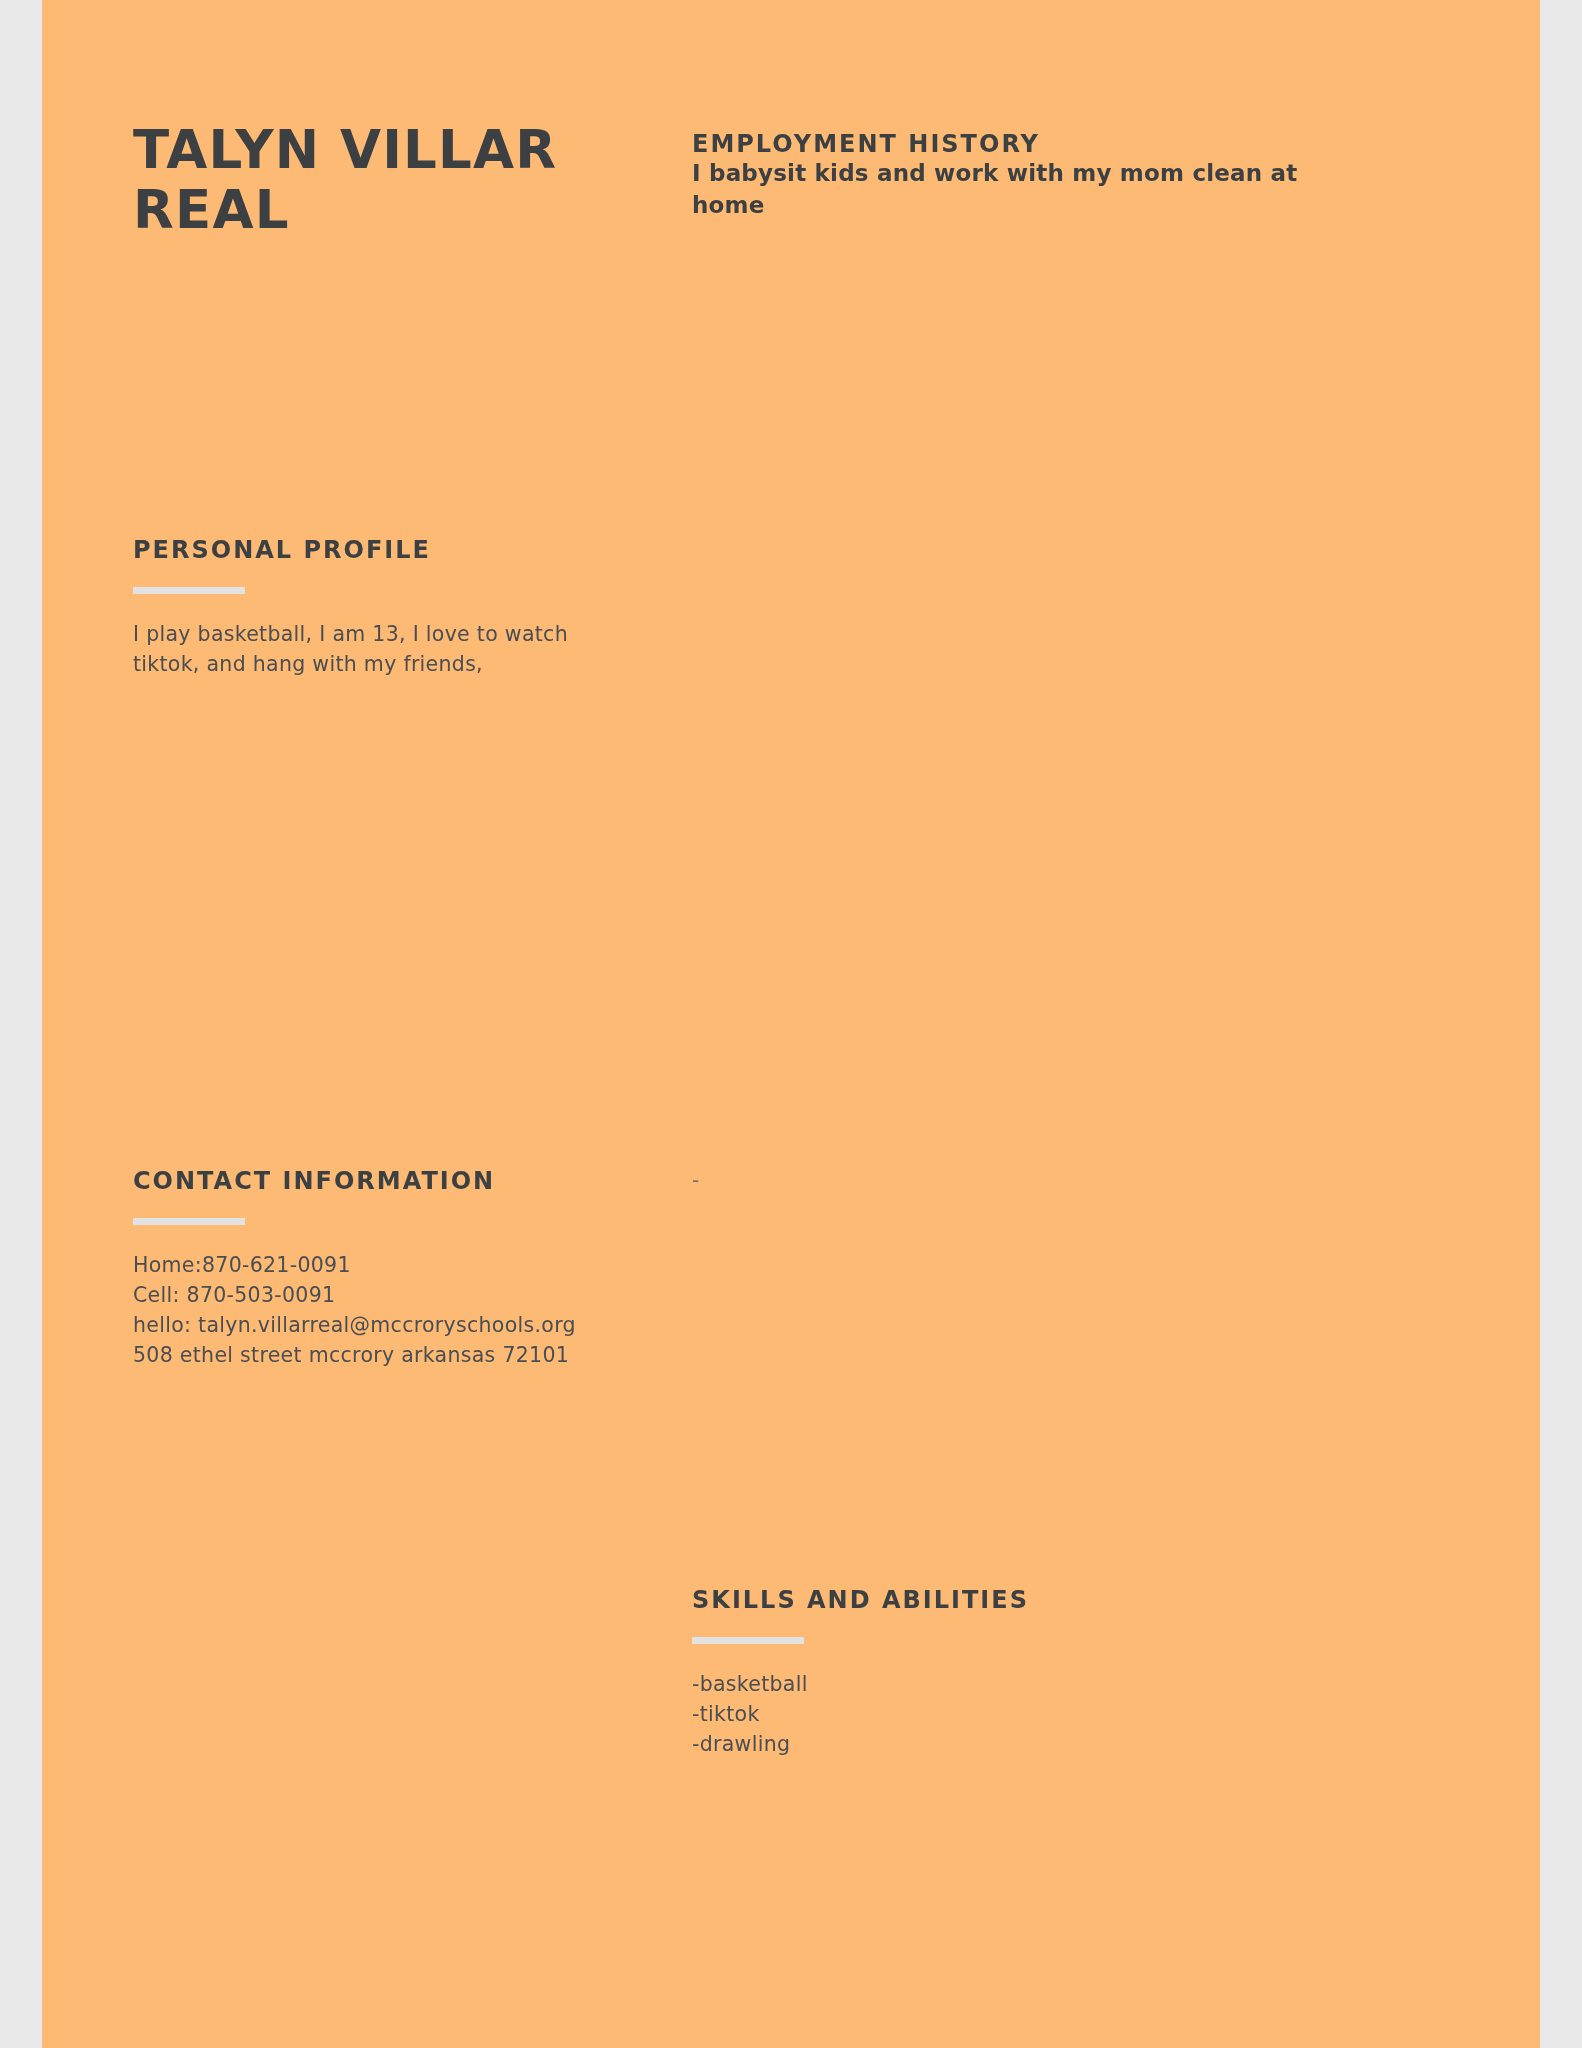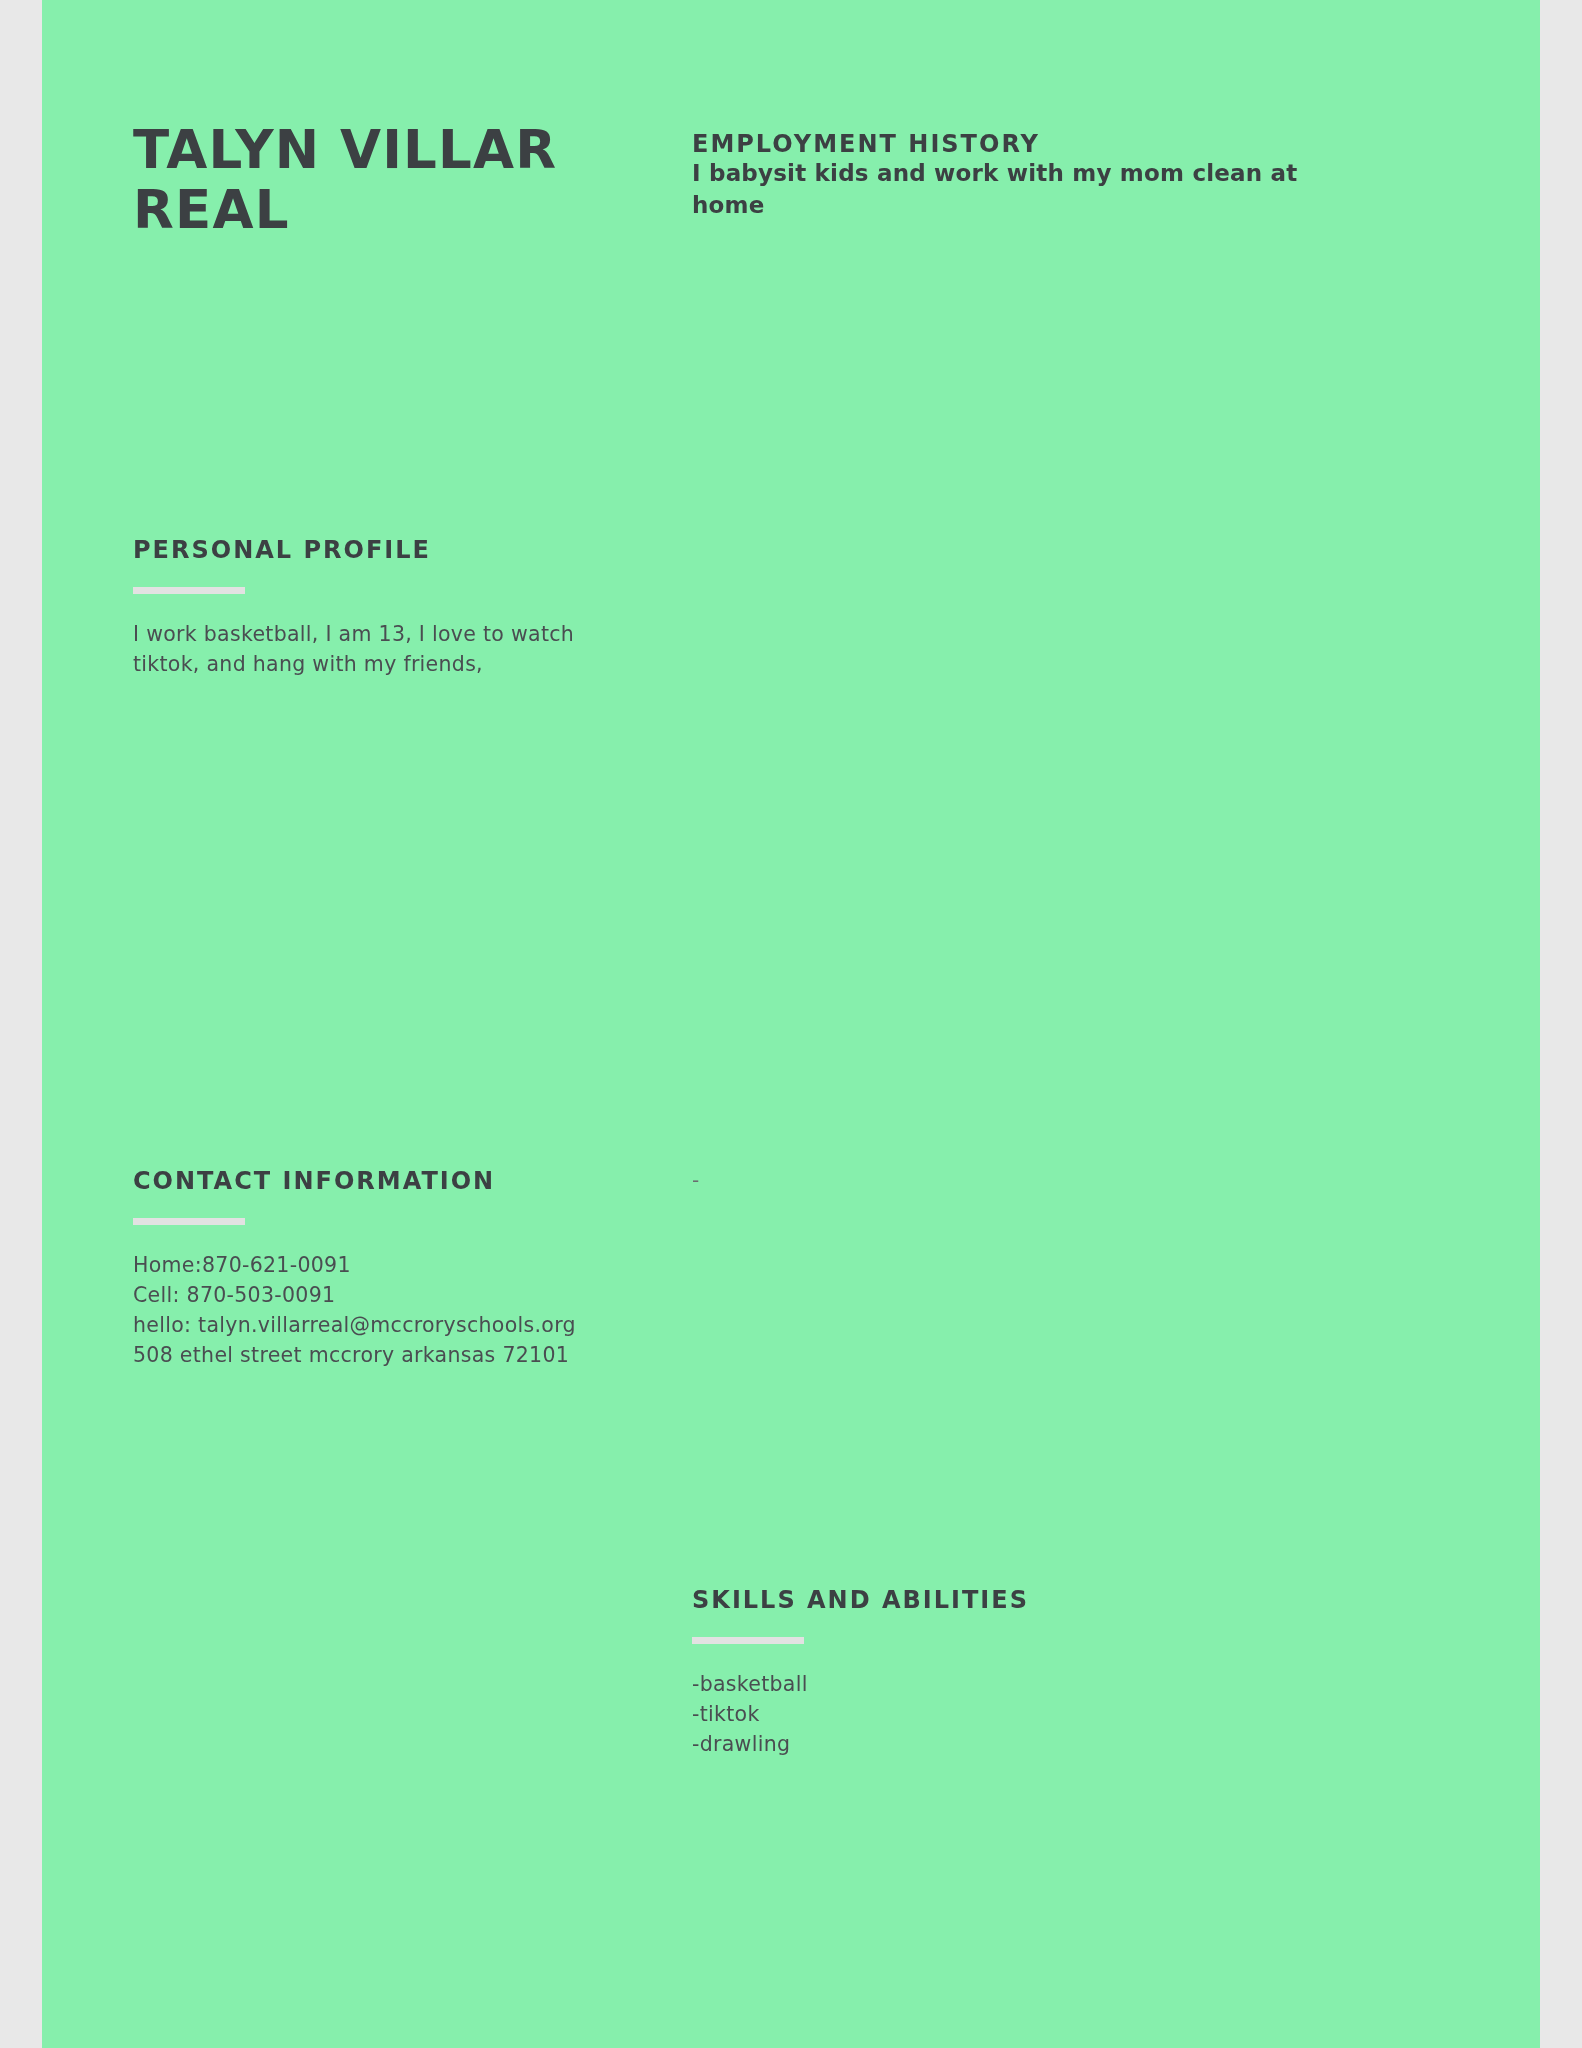--- a/index.html
+++ b/index.html
@@ -26,21 +26,21 @@
   }
   .gutter-left { left: 0; }
   .gutter-right { right: 0; }
 
   .page {
     position: absolute;
     left: 42px;
     right: 42px;
     top: 0;
     bottom: 0;
-    background: #86efac;
+    background: #fdba74;
   }
 
   
   .col-left {
     position: absolute;
     left: 91px;
     top: 0;
     width: 460px;
   }
 
@@ -120,21 +120,21 @@
 
 <div class="page">
 
   <div class="col-left">
     <div class="name">TALYN VILLARREAL</div>
   </div>
 
   <div class="blk-profile section">
     <div class="section-title">PERSONAL PROFILE</div>
     <div class="rule"></div>
-    <div class="section-body">I work basketball, I am 13, I love to watch
+    <div class="section-body">I play basketball, I am 13, I love to watch
 tiktok, and hang with my friends,</div>
   </div>
 
 
   <div class="blk-contact section">
     <div class="section-title">CONTACT INFORMATION</div>
     <div class="rule"></div>
     <div class="section-body">Home:870-621-0091
 Cell: 870-503-0091
 hello: talyn.villarreal@mccroryschools.org

